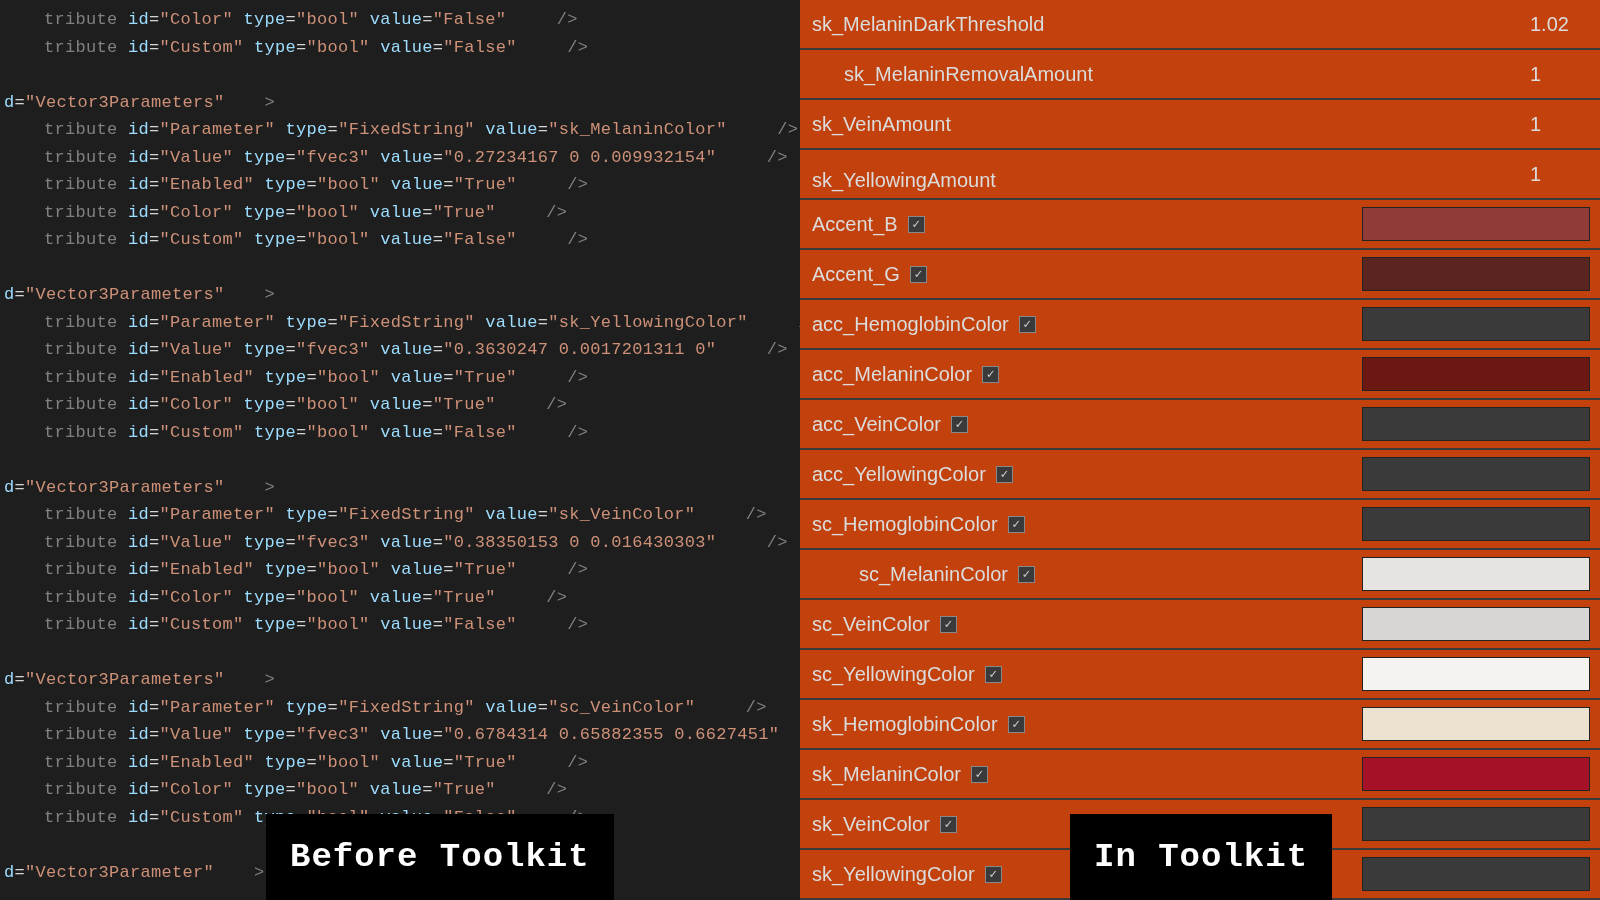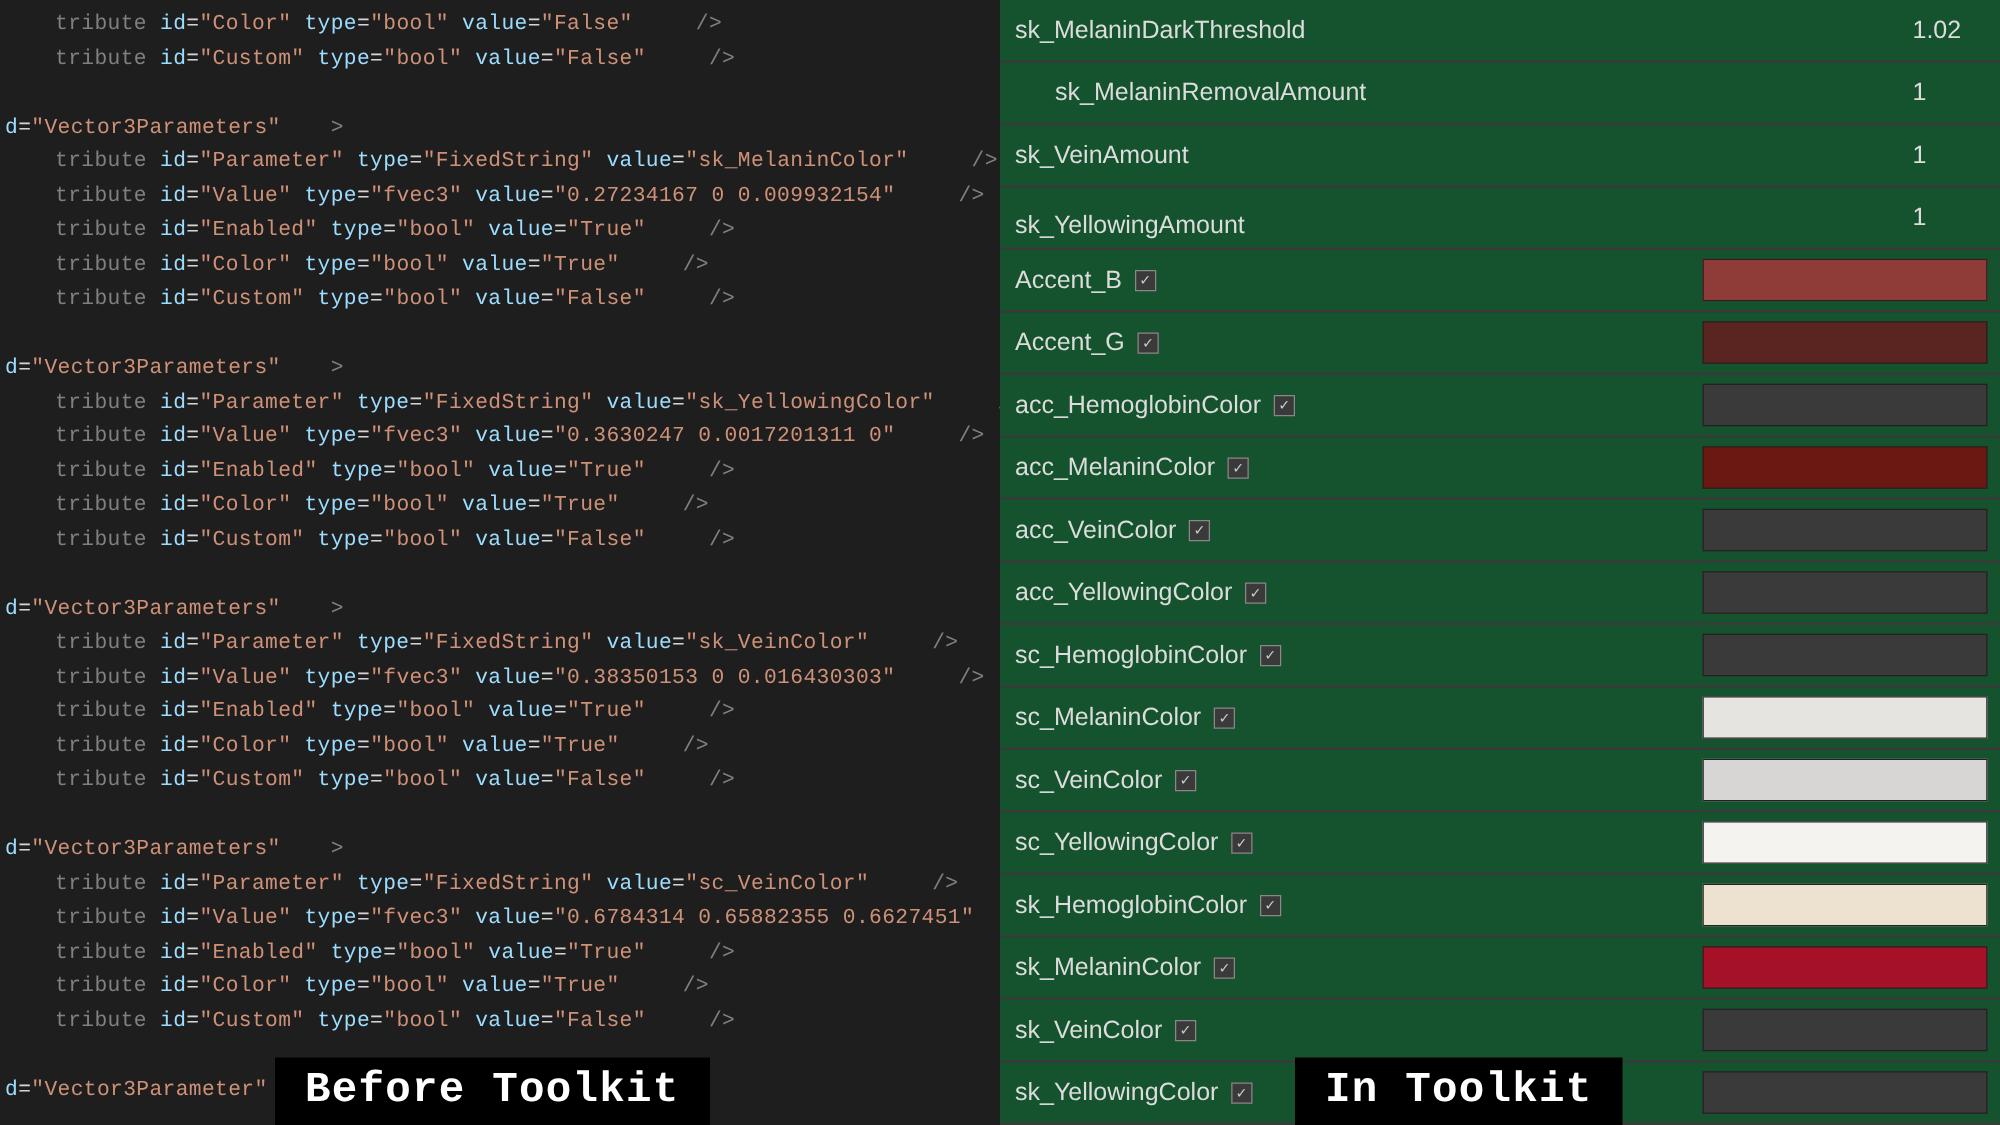--- a/index.html
+++ b/index.html
@@ -36,21 +36,21 @@
     background: #2d2d2d;
     position: relative;
     overflow: hidden;
   }
   .prop-row {
     height: 50px;
     border-bottom: 2px solid #3a3a3a;
     display: flex;
     align-items: center;
     padding: 0 10px 0 12px;
-    background: #14532d;
+    background: #c2410c;
   }
   .prop-label {
     flex: 1;
     color: #dcdcdc;
     font-family: -apple-system, 'Segoe UI', Arial, sans-serif;
     font-size: 20px;
   }
   .prop-value {
     width: 60px;
     color: #dcdcdc;
@@ -77,25 +77,26 @@
     margin-left: auto;
   }
   .caption {
     position: absolute;
     bottom: 0;
     background: #000;
     color: #fff;
     font-family: 'Courier New', monospace;
     font-size: 34px;
     font-weight: bold;
-    padding: 8px 24px;
+    padding: 24px 24px;
     letter-spacing: 1px;
+    margin-left: 46px;
   }
   .caption-left { left: 220px; }
-  .caption-right { left: 236px; }
+  .caption-right { left: 224px; }
 </style>
 </head>
 <body>
 
 <div class="left-panel">
   <div id="code-container">
       <div class="code-line"><span class="c-tag">tribute </span><span class="c-attr">id</span><span class="c-eq">=</span><span class="c-str">"Color"</span> <span class="c-attr">type</span><span class="c-eq">=</span><span class="c-str">"bool"</span> <span class="c-attr">value</span><span class="c-eq">=</span><span class="c-str">"False"</span><span class="c-tag"> /&gt;</span></div>
       <div class="code-line"><span class="c-tag">tribute </span><span class="c-attr">id</span><span class="c-eq">=</span><span class="c-str">"Custom"</span> <span class="c-attr">type</span><span class="c-eq">=</span><span class="c-str">"bool"</span> <span class="c-attr">value</span><span class="c-eq">=</span><span class="c-str">"False"</span><span class="c-tag"> /&gt;</span></div>
       <div class="code-line">&nbsp;</div>
       <div class="code-line"><span class="c-attr">d</span><span class="c-eq">=</span><span class="c-str">"Vector3Parameters"</span><span class="c-tag">&gt;</span></div>
@@ -178,21 +179,21 @@
         <span class="prop-label" style="flex: 0 0 auto;">acc_YellowingColor</span>
         <span class="prop-check">✓</span>
         <span class="prop-swatch" style="background: rgb(58, 58, 58);"></span>
       </div>
       <div class="prop-row">
         <span class="prop-label" style="flex: 0 0 auto;">sc_HemoglobinColor</span>
         <span class="prop-check">✓</span>
         <span class="prop-swatch" style="background: rgb(58, 58, 58);"></span>
       </div>
       <div class="prop-row">
-        <span class="prop-label" style="flex: 0 0 auto;">sc_MelaninColor</span>
+        <span class="prop-label" style="flex: 0 0 auto; margin-left: 47px;">sc_MelaninColor</span>
         <span class="prop-check">✓</span>
         <span class="prop-swatch" style="background: rgb(230, 228, 224);"></span>
       </div>
       <div class="prop-row">
         <span class="prop-label" style="flex: 0 0 auto;">sc_VeinColor</span>
         <span class="prop-check">✓</span>
         <span class="prop-swatch" style="background: rgb(216, 214, 212);"></span>
       </div>
       <div class="prop-row">
         <span class="prop-label" style="flex: 0 0 auto;">sc_YellowingColor</span>

